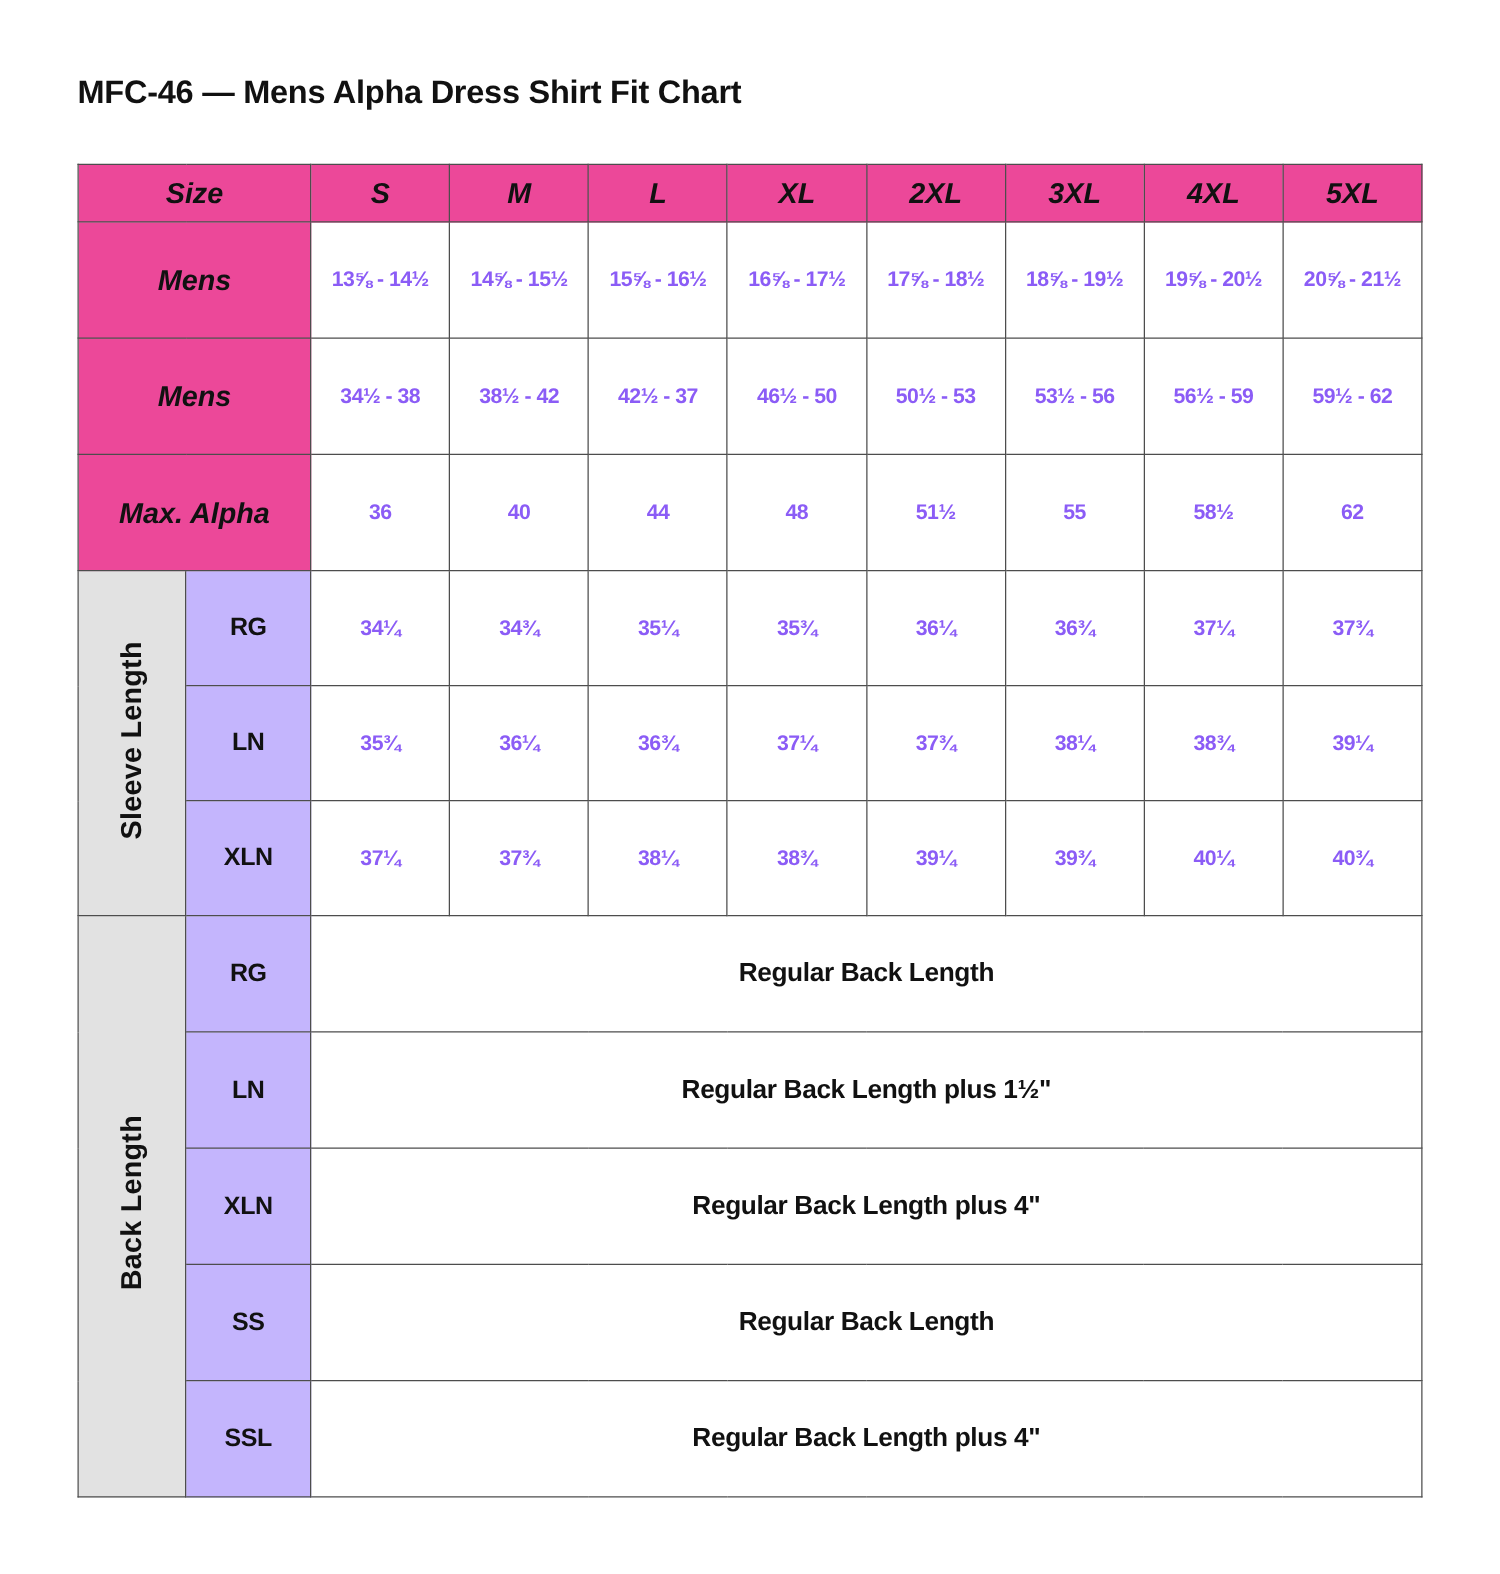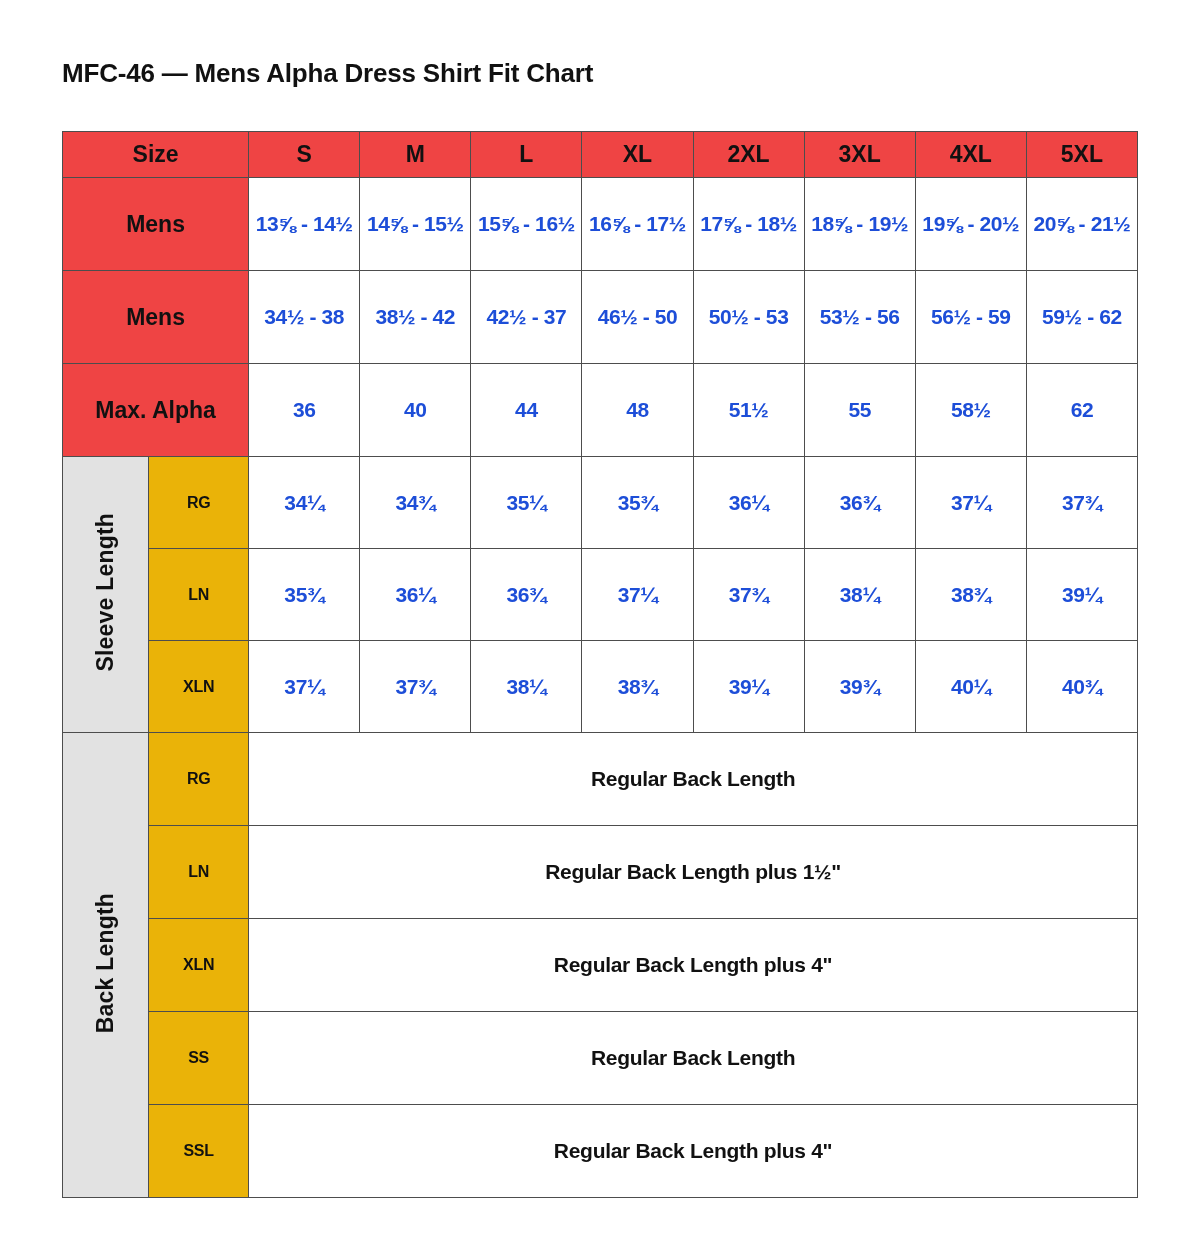--- a/index.html
+++ b/index.html
@@ -23,41 +23,41 @@
     table-layout: fixed;
     width: 1076px;
   }
   table.fit-chart th,
   table.fit-chart td {
     border: 1px solid #4d4d4d;
     text-align: center;
     vertical-align: middle;
     padding: 2px;
   }
-  .gray { background: #ef4444; }
+  .gray { background: #ec4899; font-style: italic; }
   
   tr.hdr th { height: 46px; font-size: 23px; font-weight: bold; }
   
   tr.mrow { height: 93px; }
   tr.mrow th.rlabel { font-size: 23px; font-weight: bold; }
   
   tr.srow { height: 92px; }
   
   tr.brow { height: 93px; }
   
   td.val {
-    font-size: 21px;
+    font-size: 17px;
     font-weight: bold;
     letter-spacing: -0.4px;
-    color: #1d4ed8;
+    color: #8b5cf6;
   }
   th.sublabel {
-    font-size: 16px;
-    font-weight: bold;
-    background: #eab308;
+    font-size: 20px;
+    font-weight: bold;
+    background: #c4b5fd;
     letter-spacing: -0.3px;
   }
   td.span-val {
     font-size: 21px;
     font-weight: bold;
     letter-spacing: -0.3px;
   }
   th.vlabel { background: #e2e2e2; }
   th.vlabel span {
     display: inline-block;

